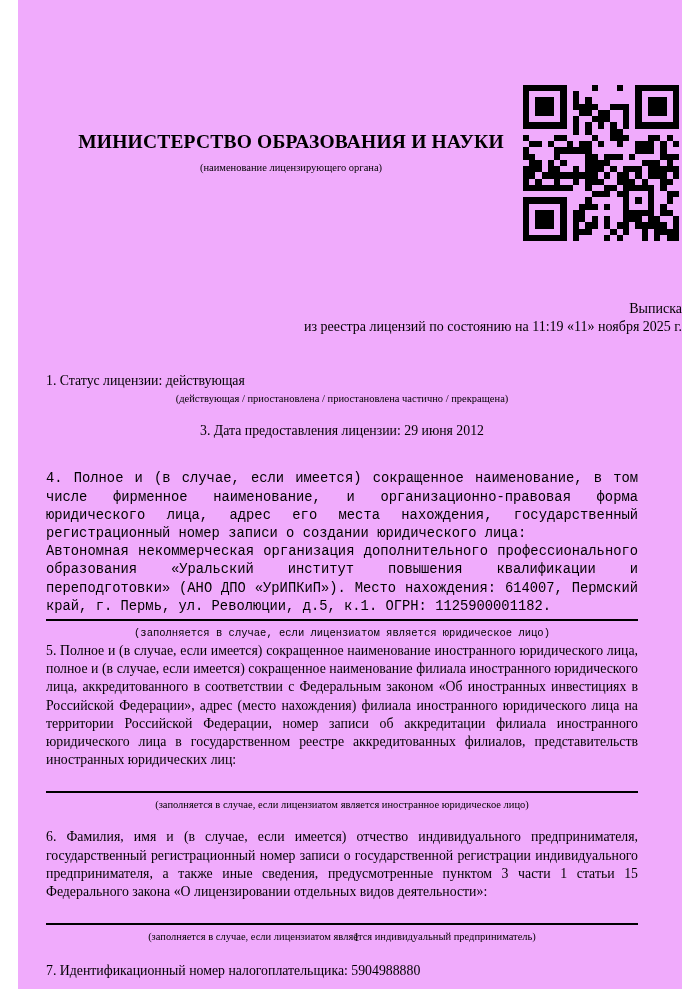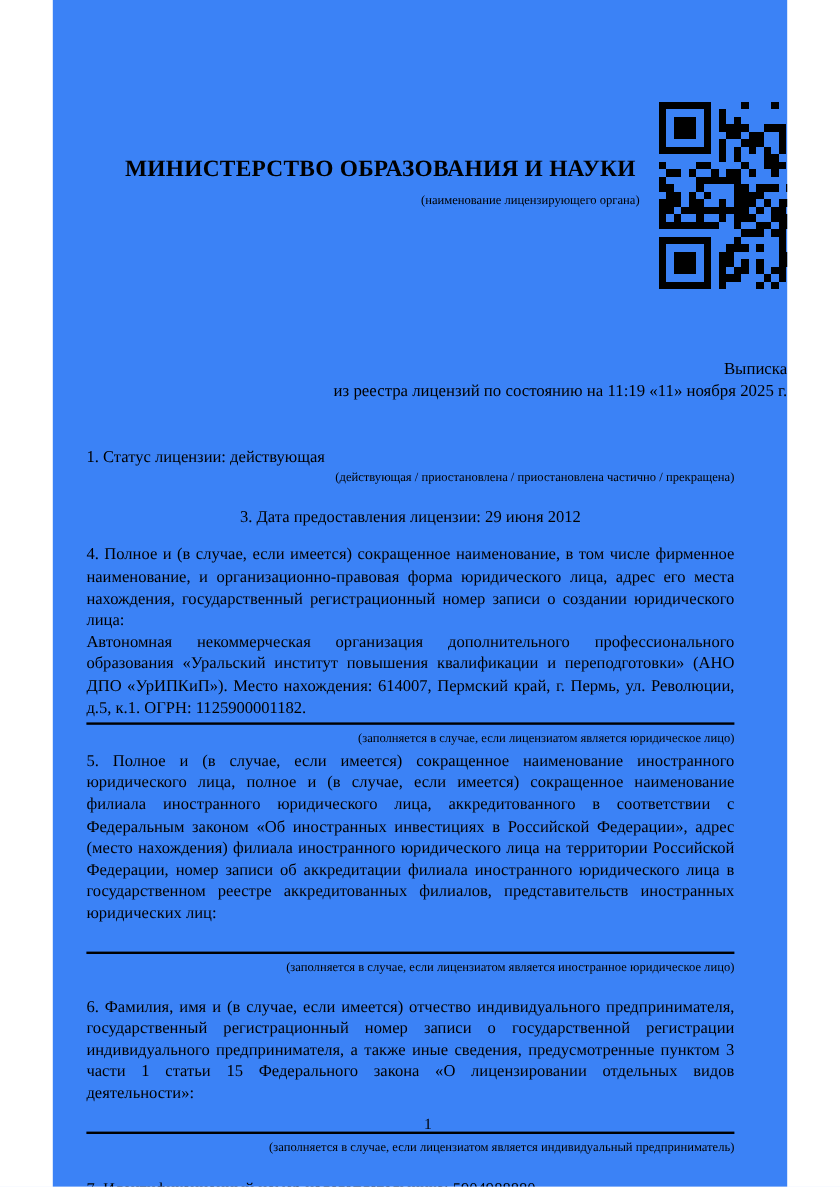--- a/index.html
+++ b/index.html
@@ -1,22 +1,22 @@
 <!DOCTYPE html>
 <html><head>
 <meta charset="utf-8">
 <style>
   * { margin: 0; padding: 0; box-sizing: border-box; }
   html, body { background: #ffffff; }
   .page {
     position: relative;
-    width: 612px;
+    width: 664px;
     height: 989px;
     margin: 0 auto;
-    background: #3b82f6;
+    background: #f0abfc;
     color: #000000;
     font-family: "Liberation Serif", "DejaVu Serif", serif;
     overflow: hidden;
   }
   
   .header { position: relative; height: 300px; }
   .ministry {
     position: absolute;
     left: 57px;
     top: 128px;
@@ -48,35 +48,35 @@
   
   .content { padding: 0 44px 0 28px; }
   .para {
     font-size: 13.8px;
     line-height: 18.2px;
   }
   .just { text-align: justify; }
   .caption {
     font-size: 10.5px;
     line-height: 14px;
-    text-align: right;
+    text-align: center;
     color: #000000;
   }
   .rule {
     border-top: 2px solid #000000;
     height: 0;
     margin-top: 3px;
   }
   .rule + .caption { margin-top: 5px; }
   .blank-answer { height: 19px; }
   #item1 { margin-top: 36px; }
   #item1 .caption { margin-top: 2px; }
   #item2 { margin-top: 15px; }
   #item3 { margin-top: 16px; text-align: center; }
-  #item4 { margin-top: 13px; }
+  #item4 { margin-top: 30px; font-family: Liberation Mono, monospace; }
   #item5 { margin-top: 2px; }
   #item6 { margin-top: 16px; }
   #item7 { margin-top: 18px; }
   
   .page-number {
     position: absolute;
     bottom: 44px;
     left: 57px;
     right: 44px;
     text-align: center;

